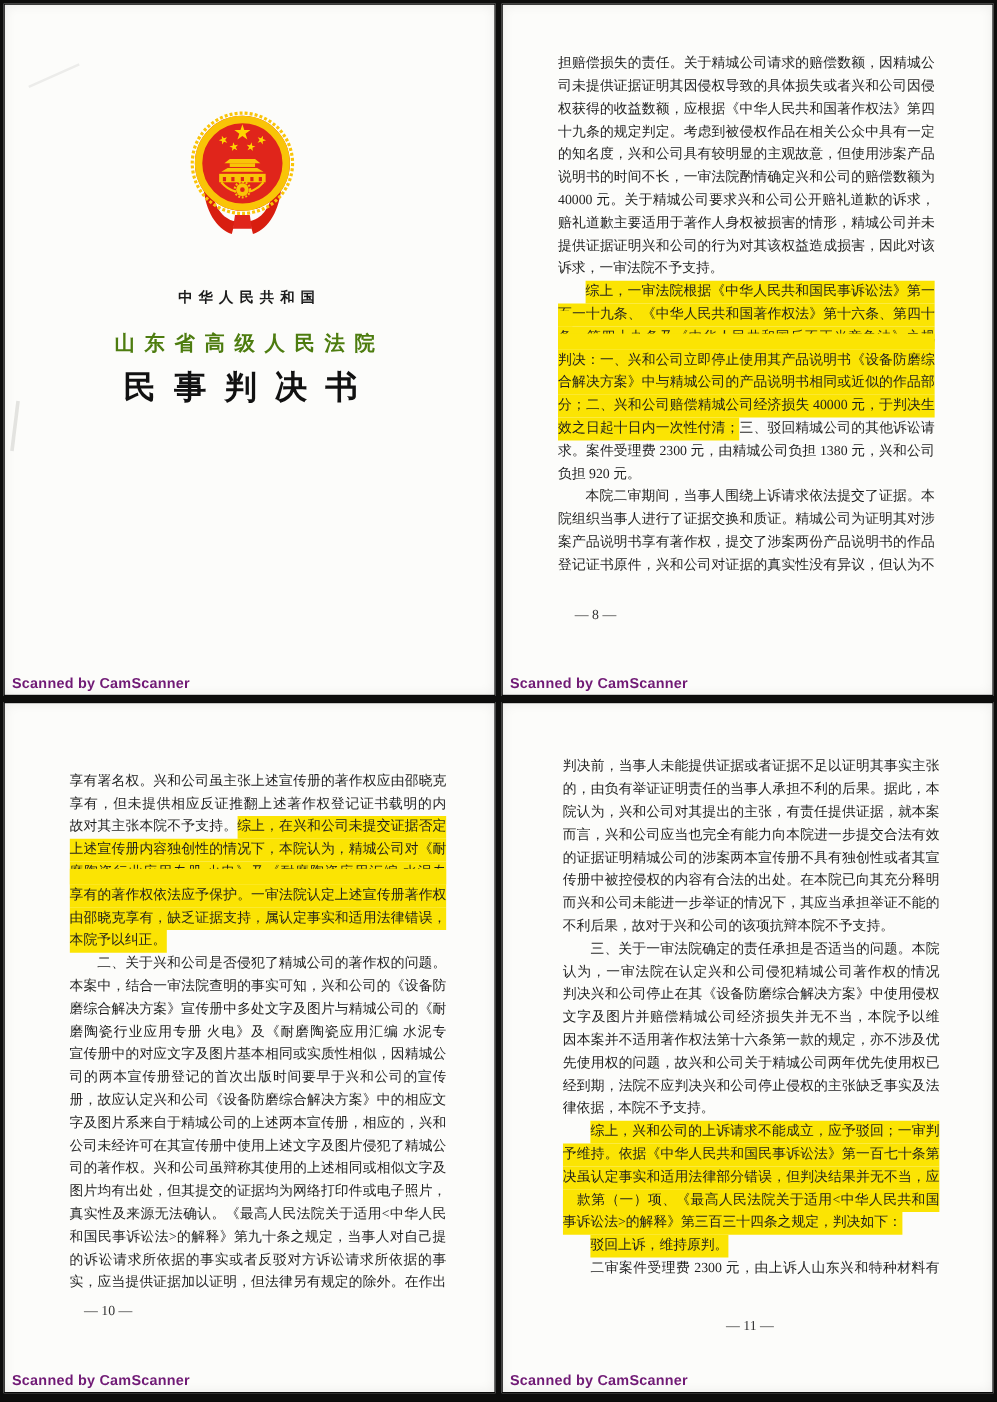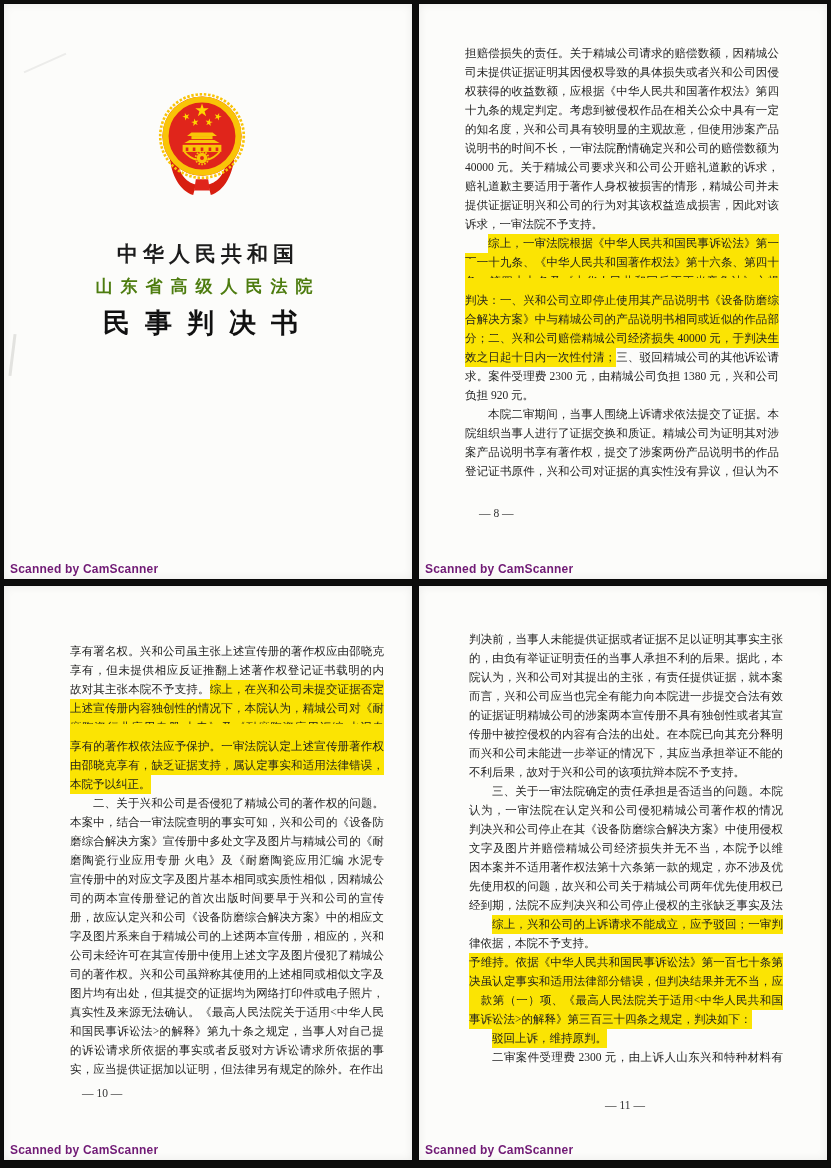--- a/index.html
+++ b/index.html
@@ -15,33 +15,33 @@
   }
   
   .wm{
     position:absolute;left:6px;bottom:3px;
     font-family:"Liberation Sans","DejaVu Sans",sans-serif;
     font-size:12px;font-weight:600;color:#701a75;letter-spacing:0.2px;
   }
   
   .cover .emblem{position:absolute;top:88px;left:50%;margin-left:-50px;width:88px;height:111px;}
   .c-country{position:absolute;top:236px;width:100%;text-align:center;
-    font-size:21px;font-weight:700;letter-spacing:5px;color:#1c1c1c;}
+    font-size:12px;font-weight:700;letter-spacing:5px;color:#1c1c1c;}
   .c-court{position:absolute;top:271px;width:100%;text-align:center;
     font-size:17px;font-weight:700;letter-spacing:8px;color:#4d7c0f;}
   .c-title{position:absolute;top:301px;width:100%;text-align:center;
     font-size:27px;font-weight:900;letter-spacing:15px;color:#111;}
   .cover .fold1{position:absolute;left:7px;top:330px;width:3px;height:42px;
     background:#e3e3e0;transform:rotate(7deg);}
   .cover .fold2{position:absolute;left:18px;top:58px;width:46px;height:2px;
     background:#ececea;transform:rotate(-24deg);}
   
   .textblock{position:absolute;width:314px;color:#1e1e1e;}
   [data-page="p8"]  .textblock{left:46px;top:40px;}
-  [data-page="p10"] .textblock{left:54px;top:56px;margin-left:12px;}
+  [data-page="p10"] .textblock{left:54px;top:56px;}
   [data-page="p11"] .textblock{left:50px;top:44px;}
   .line{
     height:19px;line-height:19px;font-size:11.5px;overflow:hidden;
   }
   .line.j{text-align:justify;text-align-last:justify;text-justify:inter-character;}
   .line.ind{text-indent:23px;}
   .hl{background:#fbe403;padding:16px 0;}
   .pageno{font-size:11.5px;color:#333;line-height:16px;}
   [data-page="p8"]  .pageno{margin-top:24px;padding-left:14px;}
   [data-page="p10"] .pageno{margin-top:6px;padding-left:12px;}
@@ -166,22 +166,22 @@
         <div class="line j"><span>传册中被控侵权的内容有合法的出处。在本院已向其充分释明</span></div>
         <div class="line j"><span>而兴和公司未能进一步举证的情况下，其应当承担举证不能的</span></div>
         <div class="line"><span>不利后果，故对于兴和公司的该项抗辩本院不予支持。</span></div>
         <div class="line j ind"><span>三、关于一审法院确定的责任承担是否适当的问题。本院</span></div>
         <div class="line j"><span>认为，一审法院在认定兴和公司侵犯精城公司著作权的情况下，</span></div>
         <div class="line j"><span>判决兴和公司停止在其《设备防磨综合解决方案》中使用侵权</span></div>
         <div class="line j"><span>文字及图片并赔偿精城公司经济损失并无不当，本院予以维持。</span></div>
         <div class="line j"><span>因本案并不适用著作权法第十六条第一款的规定，亦不涉及优</span></div>
         <div class="line j"><span>先使用权的问题，故兴和公司关于精城公司两年优先使用权已</span></div>
         <div class="line j"><span>经到期，法院不应判决兴和公司停止侵权的主张缺乏事实及法</span></div>
+        <div class="line"><span>律依据，本院不予支持。</span></div>
         <div class="line j ind"><span class="hl">综上，兴和公司的上诉请求不能成立，应予驳回；一审判</span></div>
-        <div class="line"><span>律依据，本院不予支持。</span></div>
         <div class="line j"><span class="hl">予维持。依据《中华人民共和国民事诉讼法》第一百七十条第</span></div>
         <div class="line j"><span class="hl">决虽认定事实和适用法律部分错误，但判决结果并无不当，应</span></div>
         <div class="line j"><span class="hl">一款第（一）项、《最高人民法院关于适用&lt;中华人民共和国民</span></div>
         <div class="line"><span class="hl">事诉讼法&gt;的解释》第三百三十四条之规定，判决如下：</span></div>
         <div class="line ind"><span class="hl">驳回上诉，维持原判。</span></div>
         <div class="line j ind"><span>二审案件受理费 2300 元，由上诉人山东兴和特种材料有限</span></div>
         <div class="pageno">— 11 —</div>
       </div>
     <div class="wm">Scanned by CamScanner</div>
   </section>

